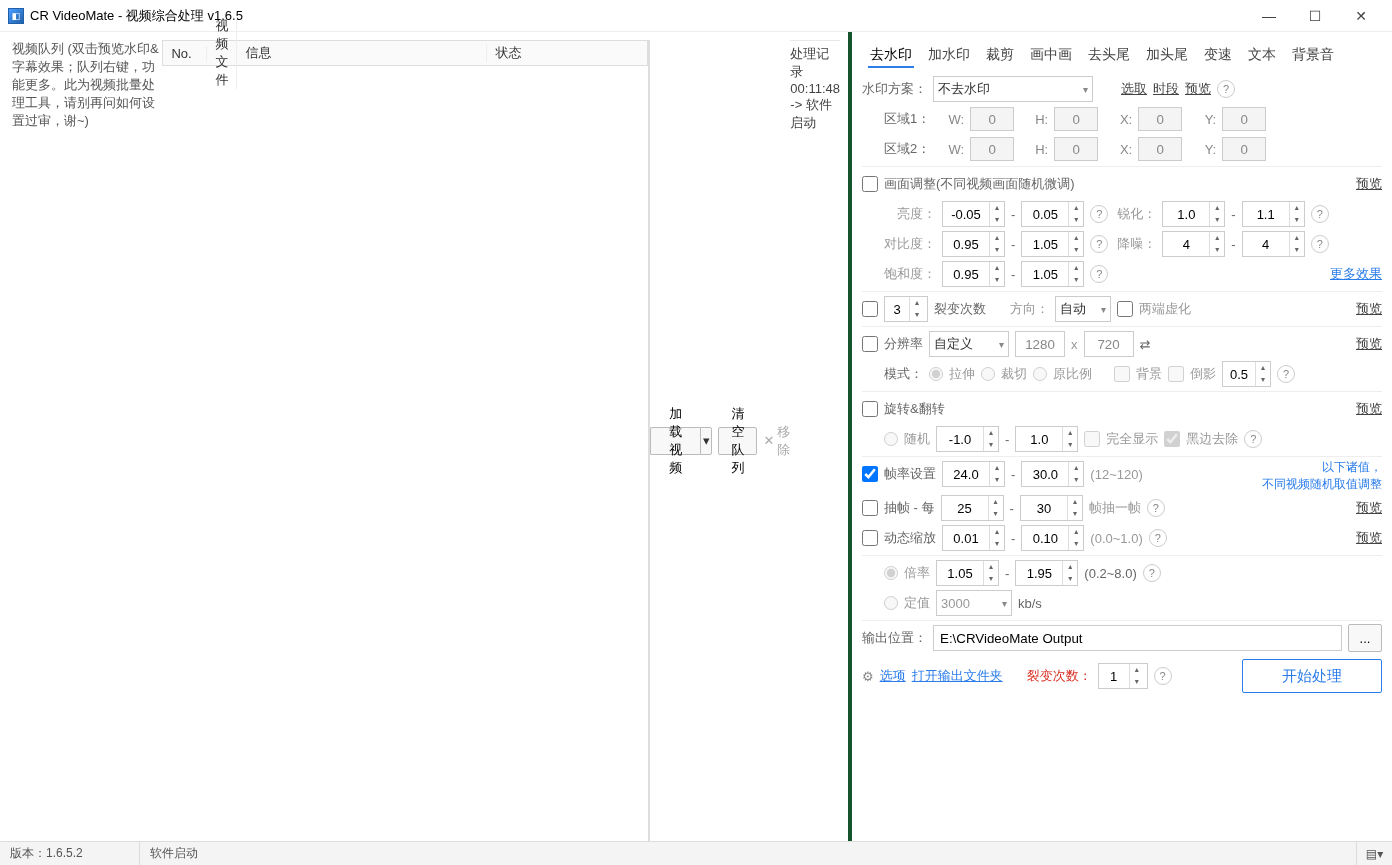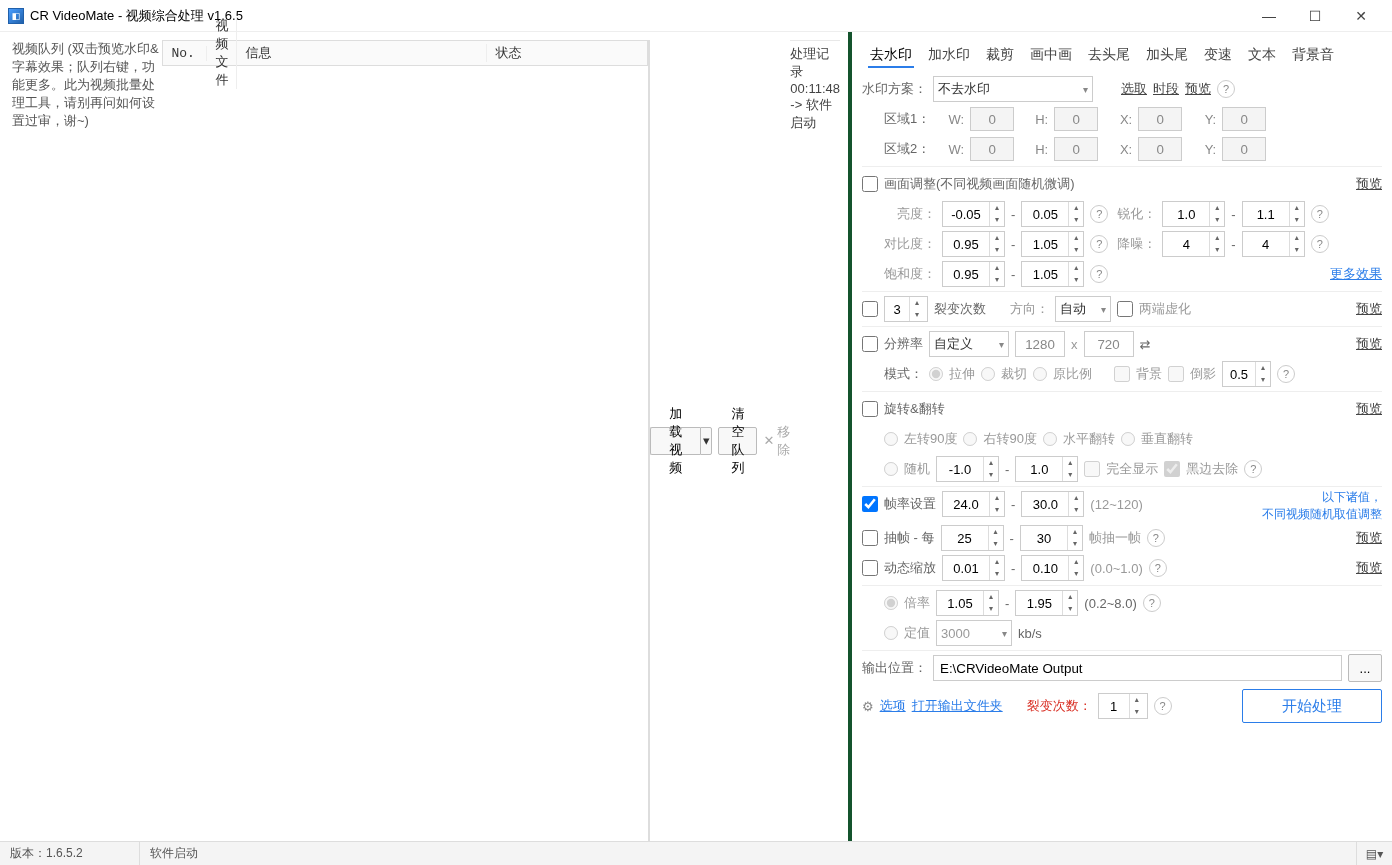--- a/index.html
+++ b/index.html
@@ -10,21 +10,21 @@
 .window-controls { margin-left: auto; display: flex; }
 .window-btn { width: 46px; height: 32px; display: flex; align-items: center; justify-content: center; font-size: 14px; color: #444; cursor: pointer; }
 
 .main { display: flex; height: calc(100vh - 32px - 24px); }
 .left { flex: 1; padding: 8px 8px 0 12px; display: flex; flex-direction: row; border-right: 4px solid #14532d; min-width: 0; }
 .right { width: 540px; padding: 8px 10px 0 10px; display: flex; flex-direction: column; overflow-y: auto; }
 
 .section-title { font-size: 13px; color: #555; margin-bottom: 4px; }
 .queue-header { display: flex; border: 1px solid #ddd; background: #fafafa; height: 26px; align-items: center; }
 .queue-header > div { padding: 0 8px; border-right: 1px solid #eee; font-size: 13px; }
-.qh-no { width: 44px; font-family: Liberation Mono, monospace; }
+.qh-no { width: 44px; }
 .qh-file { flex: 1; }
 .qh-info { width: 250px; }
 .qh-status { width: 160px; border-right: none!important; }
 
 .queue-body { flex: 1; border: 1px solid #ddd; border-top: none; background: #fff; background-image: repeating-linear-gradient(#fff 0, #fff 24px, #f7f7f7 24px, #f7f7f7 25px); overflow-y: auto; }
 
 .queue-actions { display: flex; align-items: center; padding: 6px 0; gap: 6px; }
 .btn { height: 28px; padding: 0 12px; border: 1px solid #bbb; background: #f8f8f8; border-radius: 2px; cursor: pointer; display: inline-flex; align-items: center; font-size: 13px; }
 .btn-split { display: inline-flex; }
 .btn-split .btn:first-child { border-radius: 2px 0 0 2px; border-right: none; }
@@ -315,30 +315,20 @@
     </div>
     <div class="sec-divider"></div>
 
     <div class="row">
       <input type="checkbox" class="chk" style="">
       <span class="label">旋转&amp;翻转</span>
       <span class="linkbtn right-link">预览</span>
     </div>
     <div class="row sub disabled">
       <input type="radio" class="radio" disabled="" style="">
-        <span>左转90度</span>
-      <input type="radio" class="radio" disabled="" style="">
-        <span>右转90度</span>
-      <input type="radio" class="radio" disabled="" style="">
-        <span>水平翻转</span>
-      <input type="radio" class="radio" disabled="" style="">
-        <span>垂直翻转</span>
-    </div>
-    <div class="row sub disabled">
-      <input type="radio" class="radio" disabled="" style="">
         <span>随机</span>
       <div class="spin">
           <input value="-1.0" style="">
           <div class="spinbtns">
             <span>▴</span>
             <span>▾</span>
           </div>
         </div>
       <span class="dash">-</span>
       <div class="spin">

